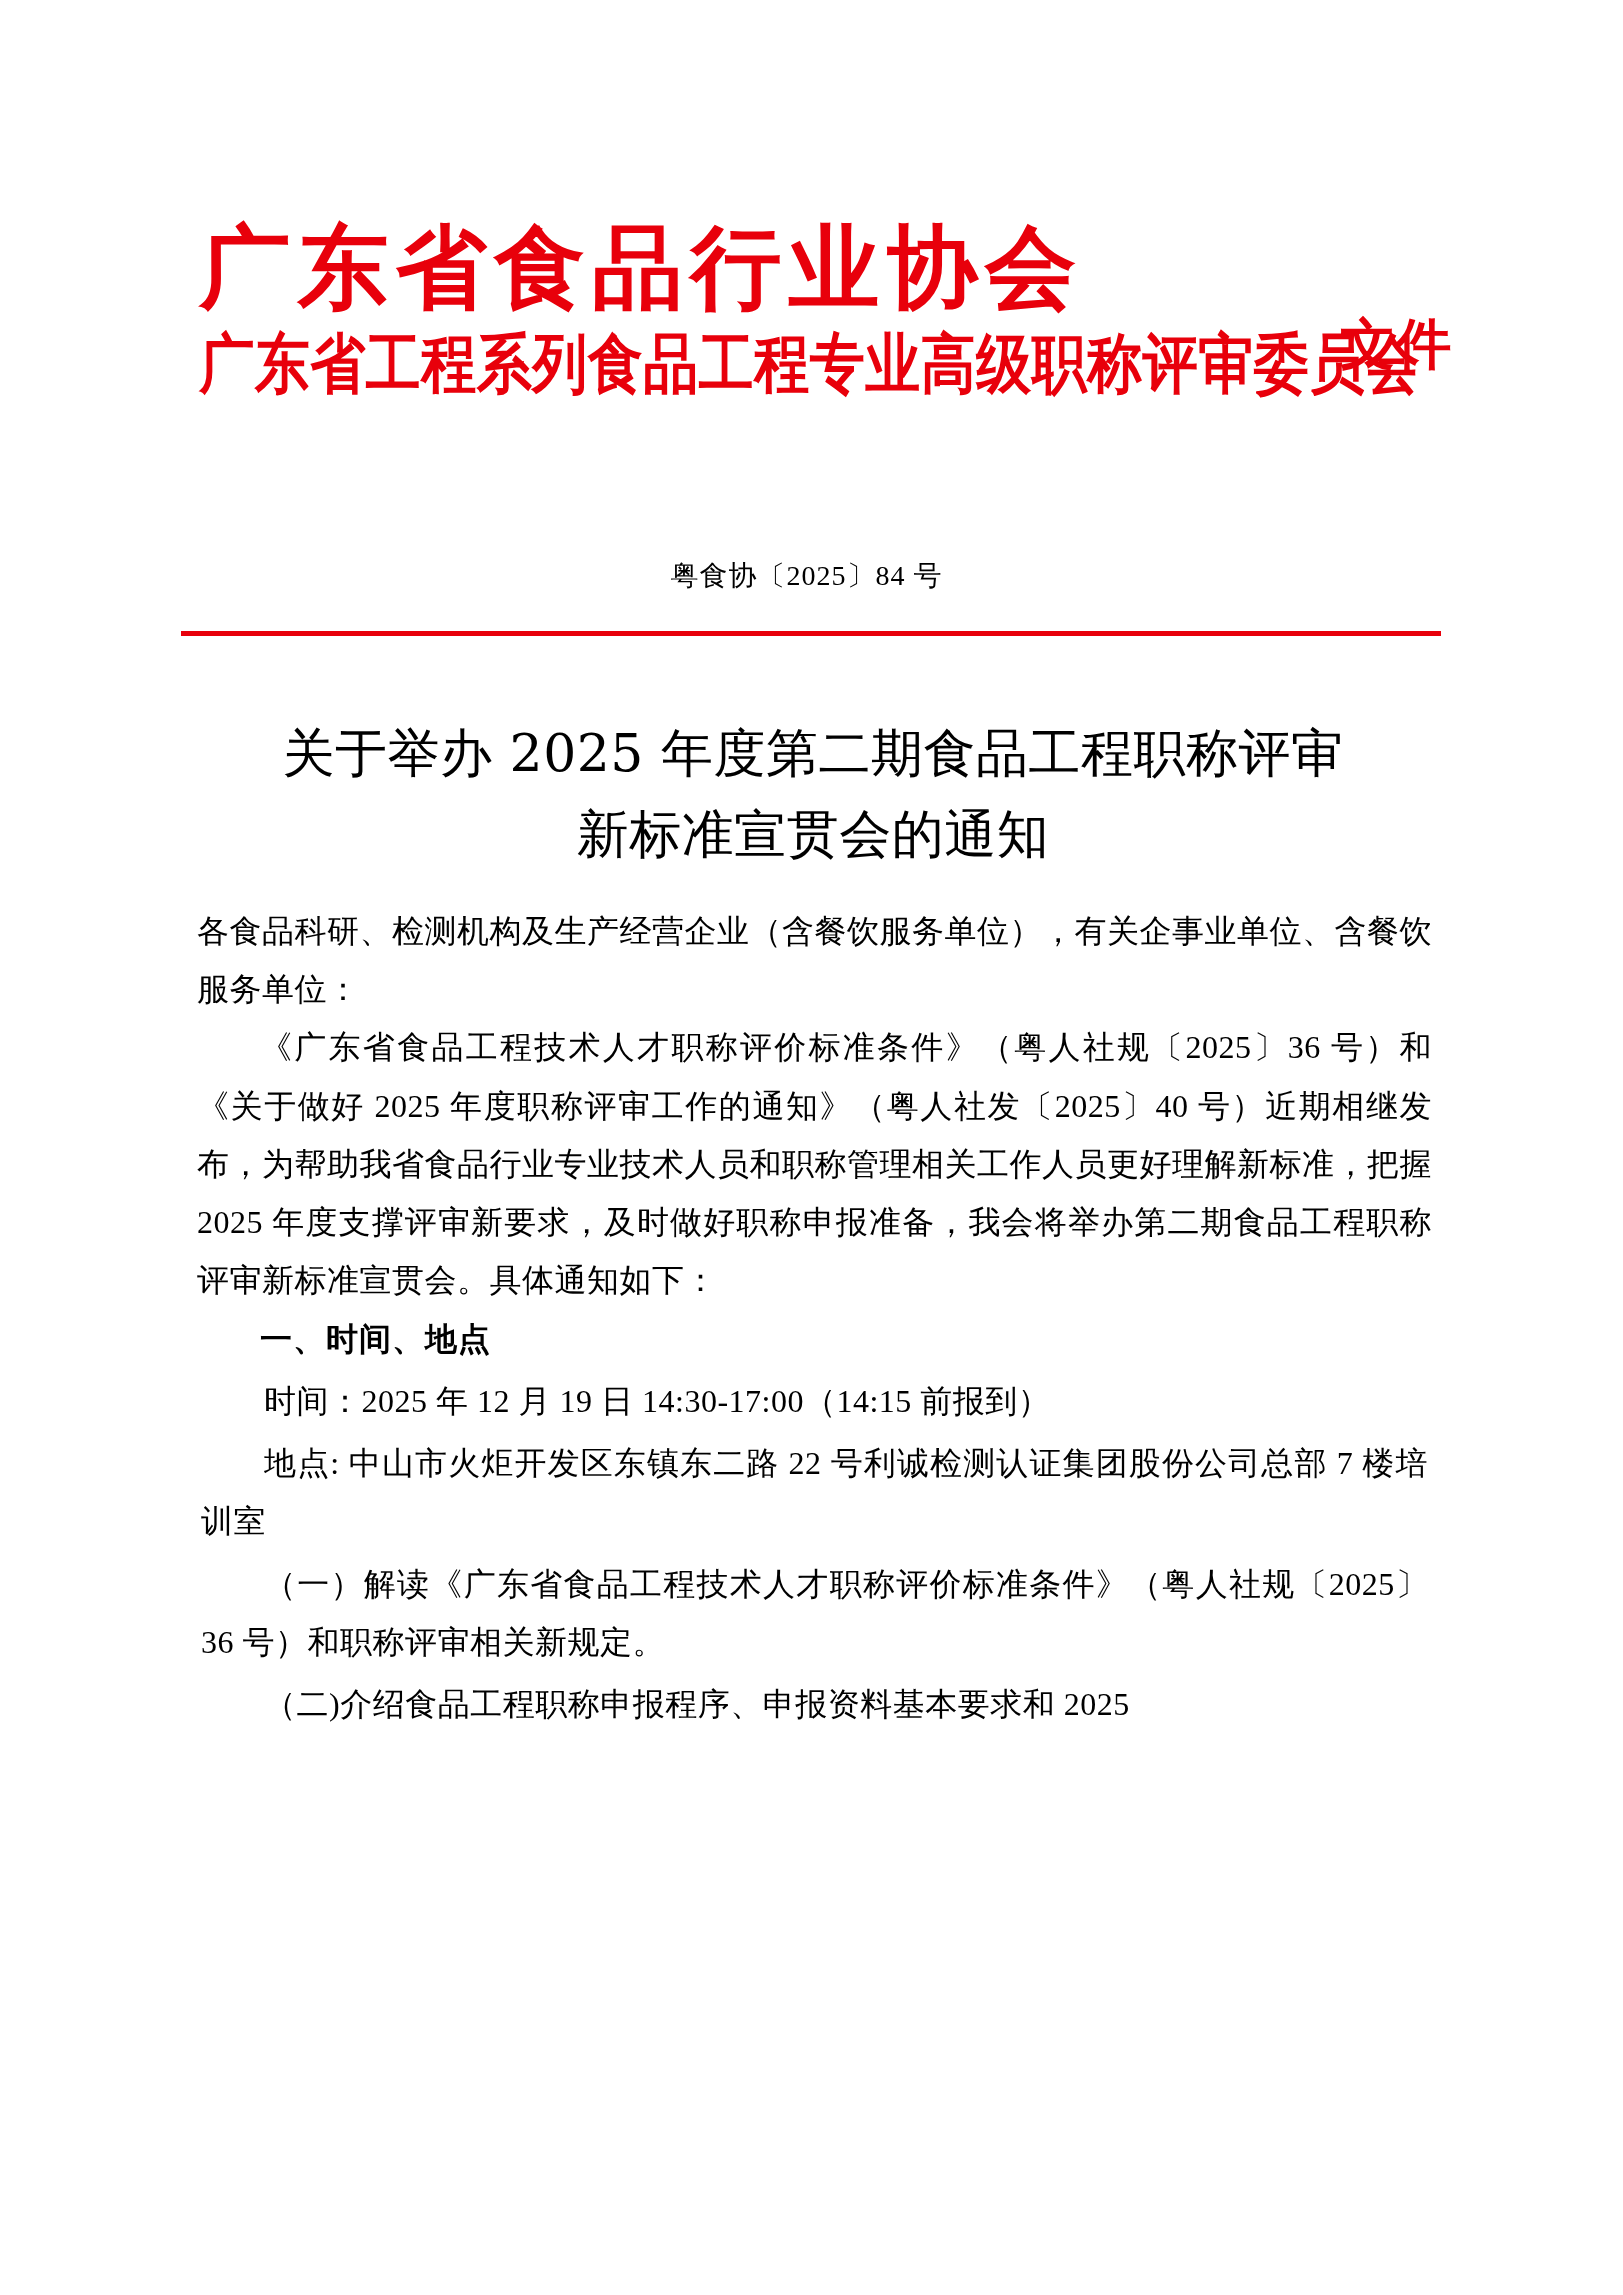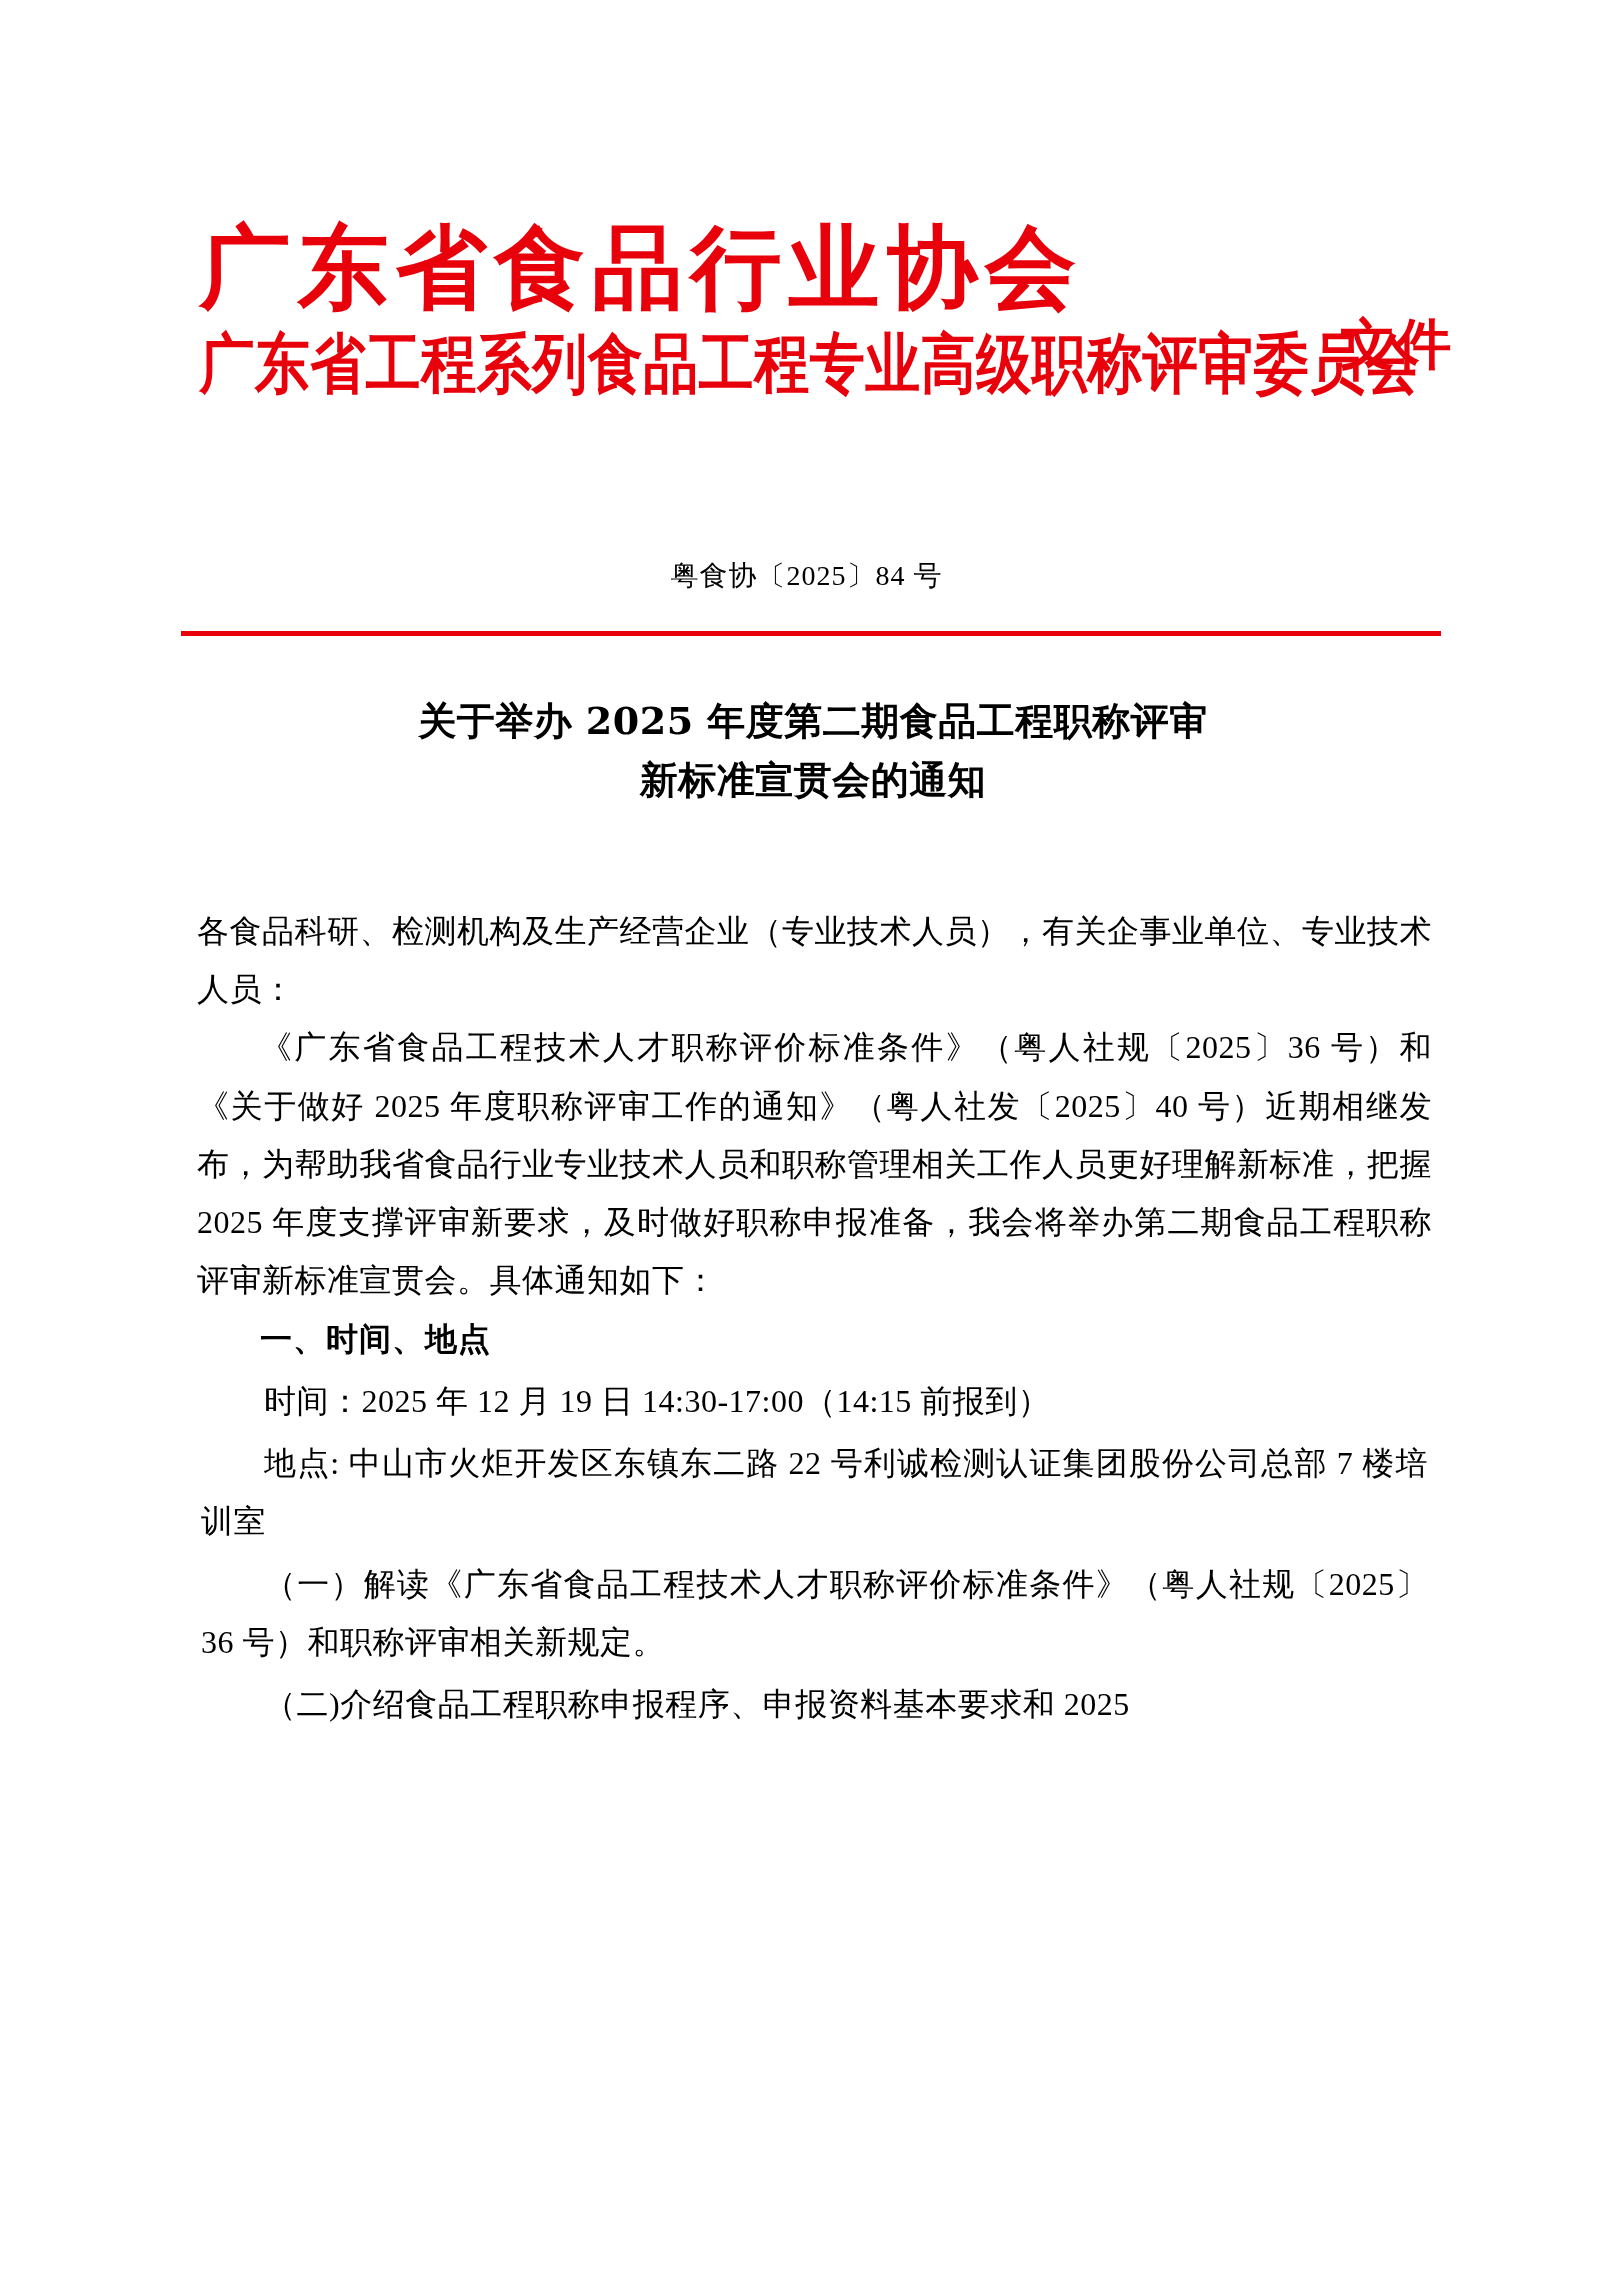--- a/index.html
+++ b/index.html
@@ -90,26 +90,26 @@
     top: 631px;
     width: 1260px;
     height: 4.6px;
     background: #e8000b;
   }
 
   
   .doc-title {
     position: absolute;
     left: 220px;
-    top: 692px;
+    top: 713px;
     width: 1186px;
     text-align: center;
     font-family: "DejaVu Serif", "Liberation Serif", serif;
-    font-weight: bold;
-    font-size: 38px;
+    font-weight: normal;
+    font-size: 52px;
     line-height: 1.55;
     letter-spacing: 0.5px;
   }
   .doc-title div { white-space: nowrap; }
 
   
   .body {
     position: absolute;
     left: 197px;
     top: 902px;
@@ -155,21 +155,21 @@
     <div class="docnum">粤食协〔2025〕84 号</div>
 
     <div class="red-rule"></div>
 
     <div class="doc-title">
       <div>关于举办 2025 年度第二期食品工程职称评审</div>
       <div>新标准宣贯会的通知</div>
     </div>
 
     <div class="body">
-      <p class="p">各食品科研、检测机构及生产经营企业（专业技术人员），有关企事业单位、专业技术人员：</p>
+      <p class="p">各食品科研、检测机构及生产经营企业（含餐饮服务单位），有关企事业单位、含餐饮服务单位：</p>
       <p class="p-indent">《广东省食品工程技术人才职称评价标准条件》（粤人社规〔2025〕36 号）和《关于做好 2025 年度职称评审工作的通知》（粤人社发〔2025〕40 号）近期相继发布，为帮助我省食品行业专业技术人员和职称管理相关工作人员更好理解新标准，把握 2025 年度支撑评审新要求，及时做好职称申报准备，我会将举办第二期食品工程职称评审新标准宣贯会。具体通知如下：</p>
       <p class="heading">一、时间、地点</p>
       <p class="p-sub">时间：2025 年 12 月 19 日 14:30-17:00（14:15 前报到）</p>
       <p class="p-sub">地点: 中山市火炬开发区东镇东二路 22 号利诚检测认证集团股份公司总部 7 楼培训室</p>
       <p class="p-sub">（一）解读《广东省食品工程技术人才职称评价标准条件》（粤人社规〔2025〕36 号）和职称评审相关新规定。</p>
       <p class="p-sub">（二)介绍食品工程职称申报程序、申报资料基本要求和 2025</p>
     </div>
 
   </div>
 </div>

